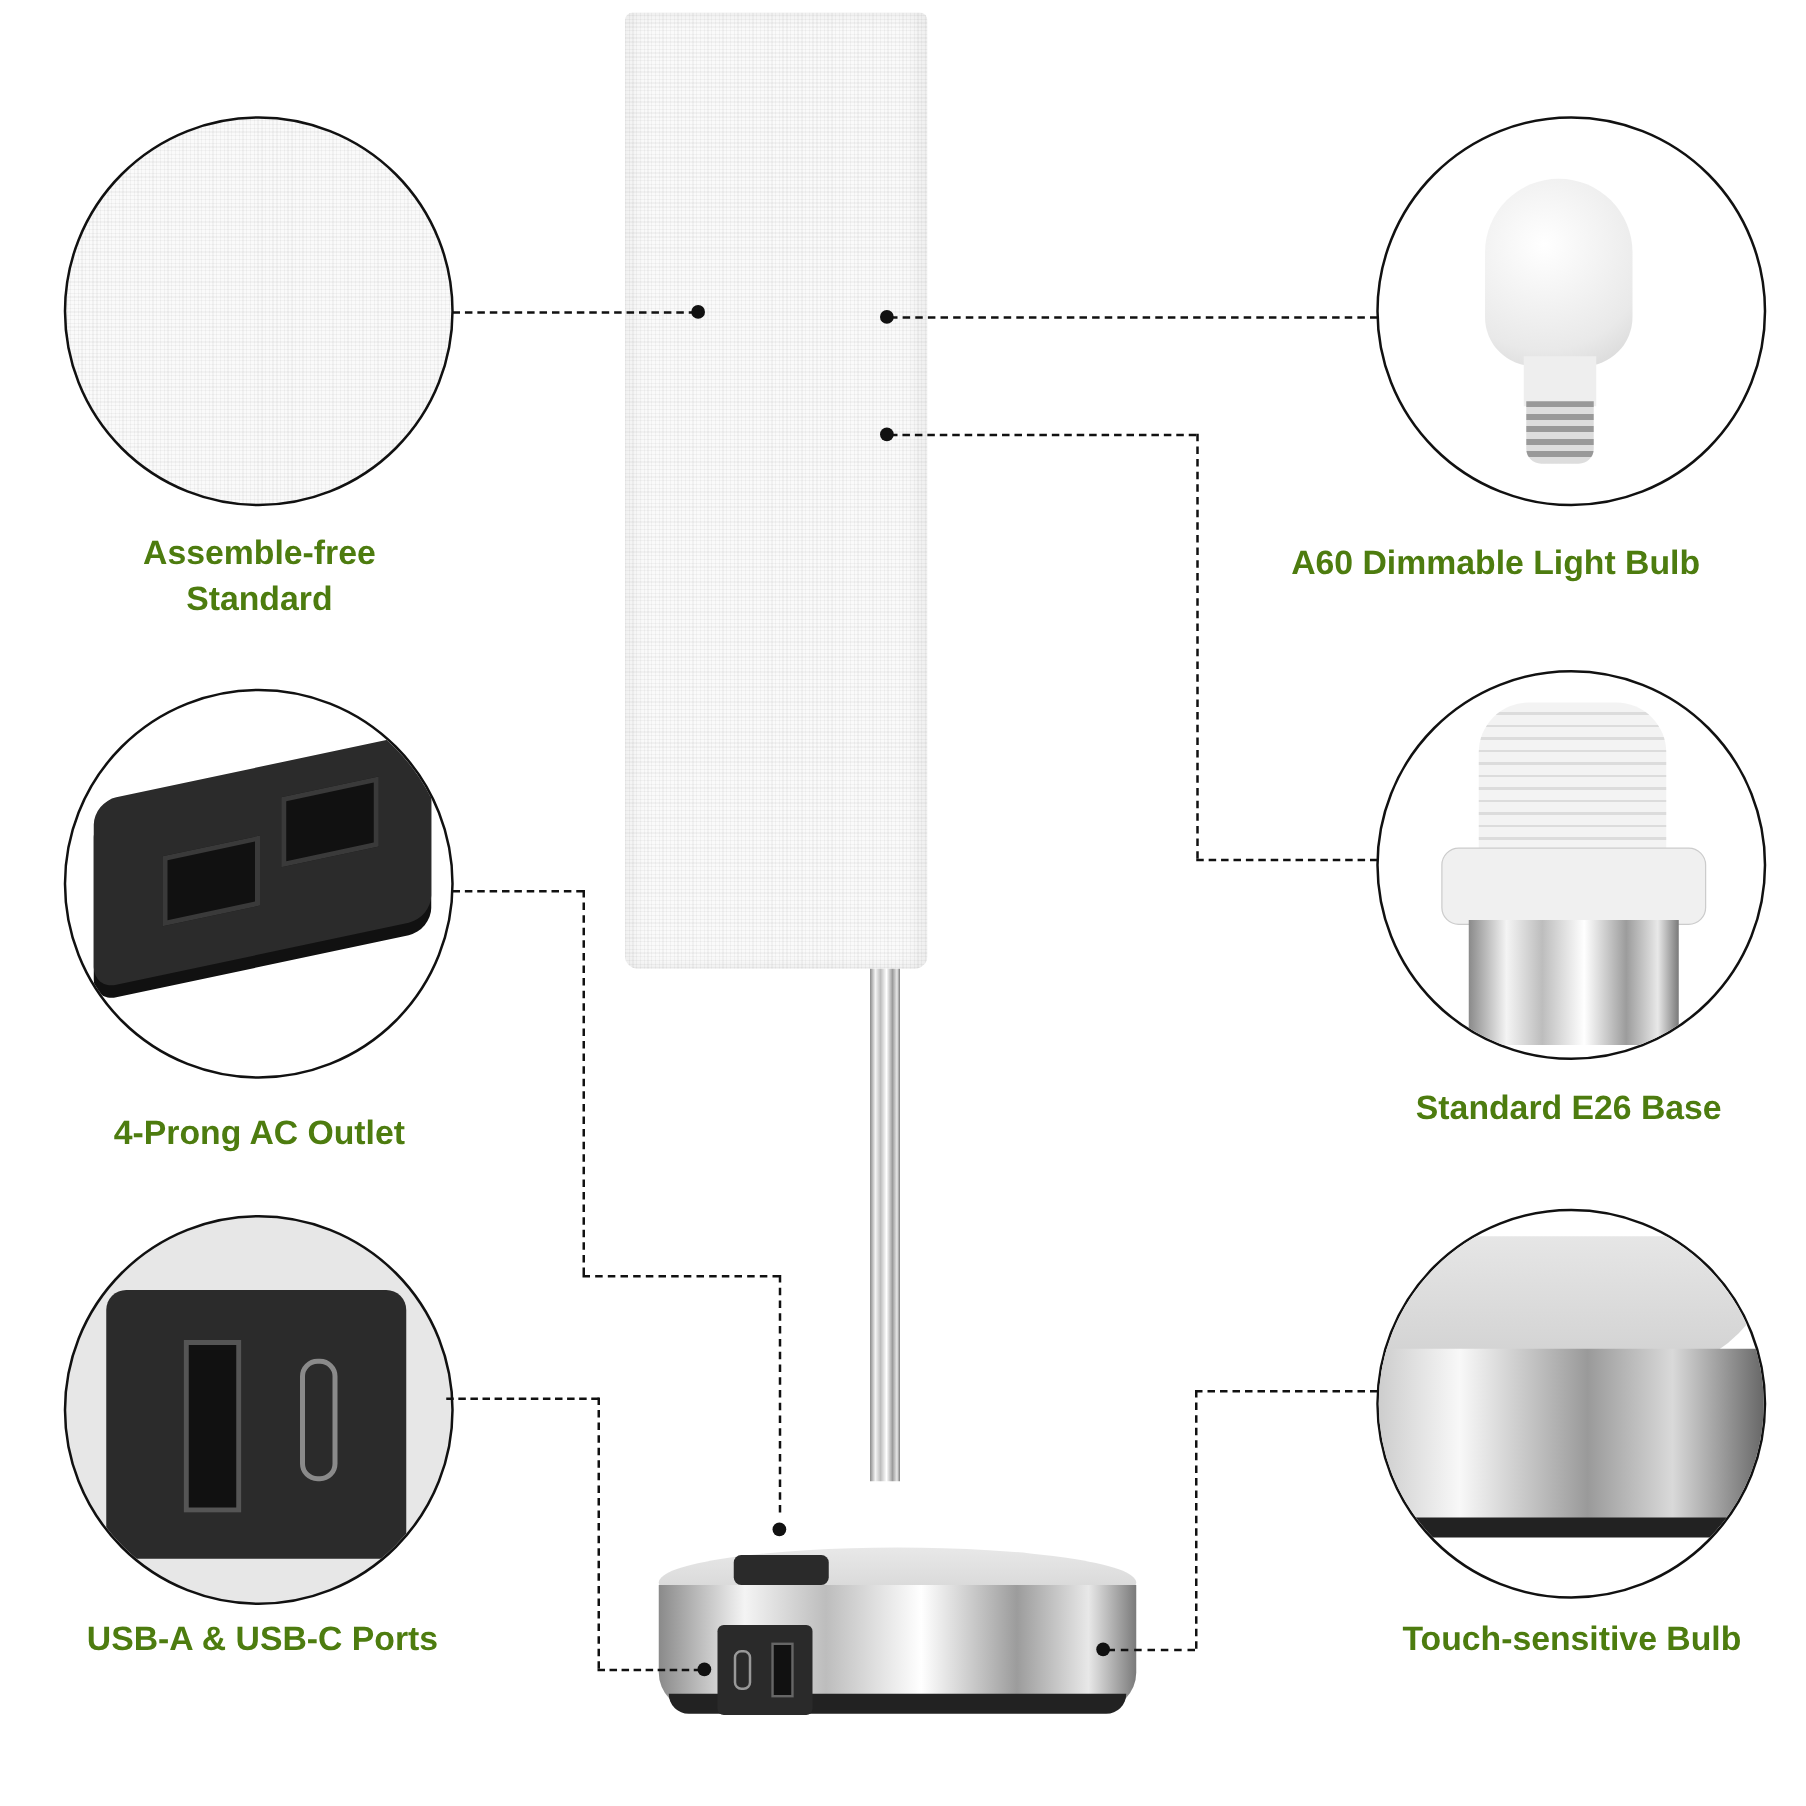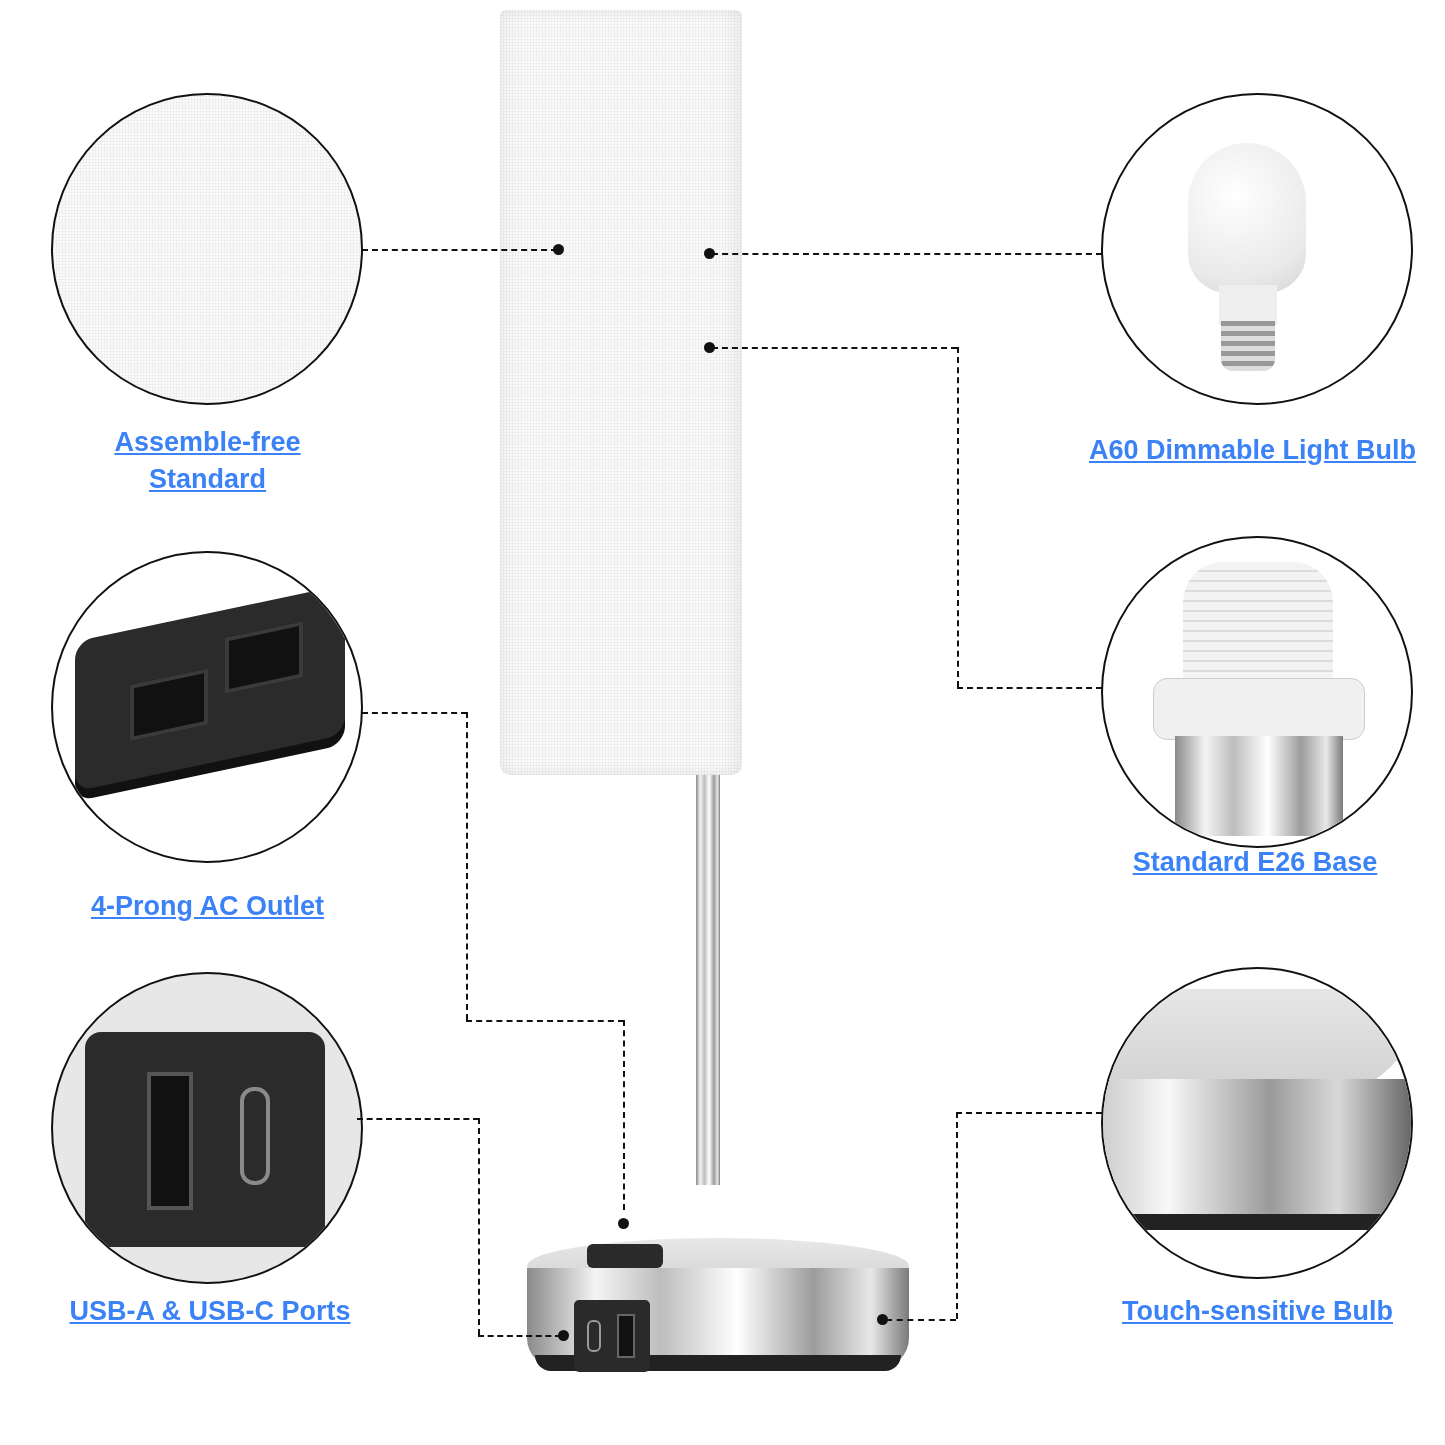--- a/index.html
+++ b/index.html
@@ -1,19 +1,19 @@
 <!DOCTYPE html>
 <html><head>
 <meta charset="utf-8">
 <style>
   html,body{margin:0;padding:0;background:#fff;}
   body{width:1445px;height:1445px;position:relative;overflow:hidden;font-family:"Liberation Sans",sans-serif;}
   .abs{position:absolute;}
   .circle{position:absolute;border:2px solid #111;border-radius:50%;overflow:hidden;background:#fff;box-sizing:border-box;}
-  .label{position:absolute;font-weight:bold;font-size:27px;color:#3b82f6;text-align:center;line-height:37px;text-decoration:underline;}
+  .label{position:absolute;font-weight:bold;font-size:27px;color:#4d7c0f;text-align:center;line-height:37px;}
   .dash-h{position:absolute;height:0;border-top:2.5px dashed #111;}
   .dash-v{position:absolute;width:0;border-left:2.5px dashed #111;}
   .dot{position:absolute;width:11px;height:11px;border-radius:50%;background:#111;}
   .fabric{background:
       repeating-linear-gradient(0deg,rgba(0,0,0,0.035) 0 1px,transparent 1px 3px),
       repeating-linear-gradient(90deg,rgba(0,0,0,0.035) 0 1px,transparent 1px 3px),#fafafa;}
   .chrome{background:linear-gradient(90deg,#8a8a8a 0%,#f4f4f4 18%,#bdbdbd 35%,#ffffff 55%,#9c9c9c 75%,#e8e8e8 90%,#7a7a7a 100%);}
 </style>
 </head>
 <body>
@@ -58,23 +58,23 @@
 <div class="circle" style="left:1101px;top:967px;width:312px;height:312px;">
   <div class="abs" style="left:-20px;top:20px;width:340px;height:110px;background:linear-gradient(180deg,#e6e6e6,#d0d0d0);border-radius:0 0 120px 0;"></div>
   <div class="abs" style="left:-20px;top:110px;width:340px;height:140px;background:linear-gradient(90deg,#c0c0c0,#f8f8f8 25%,#9a9a9a 55%,#d9d9d9 75%,#555 100%);"></div>
   <div class="abs" style="left:-20px;top:245px;width:340px;height:16px;background:#222;"></div>
 </div>
 
 <div class="label" style="left:40px;top:424px;width:335px;">
   <div>Assemble-free</div>
   <div>Standard</div>
 </div>
-<div class="label" style="left:1060px;top:432px;width:385px;">A60 Dimmable Light Bulb</div>
+<div class="label" style="left:1004px;top:432px;width:385px;">A60 Dimmable Light Bulb</div>
 <div class="label" style="left:40px;top:888px;width:335px;">4-Prong AC Outlet</div>
-<div class="label" style="left:1080px;top:844px;width:350px;">Standard E26 Base</div>
+<div class="label" style="left:1080px;top:868px;width:350px;">Standard E26 Base</div>
 <div class="label" style="left:30px;top:1293px;width:360px;">USB-A &amp; USB-C Ports</div>
 <div class="label" style="left:1080px;top:1293px;width:355px;">Touch-sensitive Bulb</div>
 
 <div class="dash-h" style="left:362px;top:249px;width:195px;"></div>
 <div class="dot" style="left:553px;top:244px;"></div>
 
 <div class="dot" style="left:704px;top:248px;"></div>
 <div class="dash-h" style="left:712px;top:253px;width:390px;"></div>
 
 <div class="dot" style="left:704px;top:342px;"></div>

